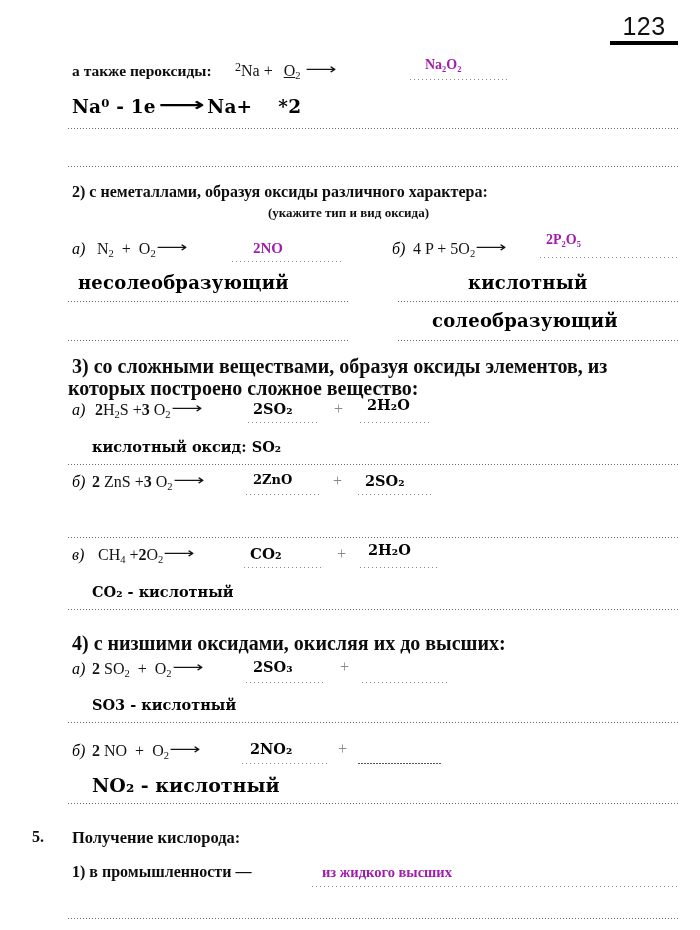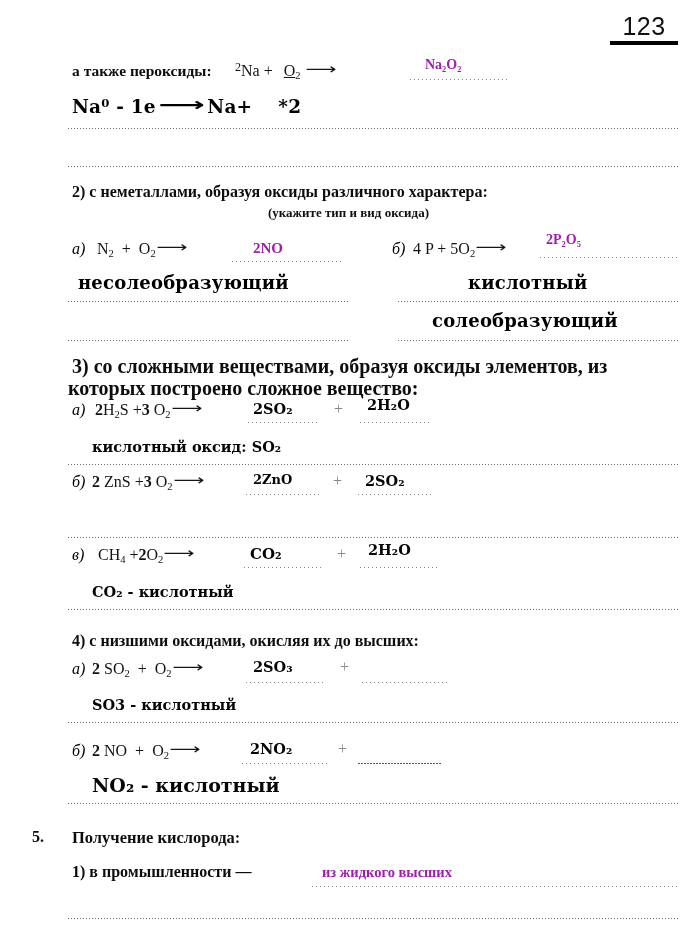--- a/index.html
+++ b/index.html
@@ -220,21 +220,21 @@
   </div>
   <div class="abs answer-bold-sm" style="left:250px; top:545px; font-size:15px;">CO₂</div>
   <div class="rule-under" style="left:244px; top:567px; width:80px;"></div>
   <div class="abs printed-reg" style="left:337px; top:545px; color:#888;">+</div>
   <div class="abs answer-bold-sm" style="left:368px; top:541px; font-size:14.5px;">2H₂O</div>
   <div class="rule-under" style="left:360px; top:567px; width:78px;"></div>
 
   <div class="abs answer-bold-sm" style="left:92px; top:583px; font-size:14.5px;">CO₂ - кислотный</div>
   <div class="rule-dense" style="left:68px; top:609px; width:612px;"></div>
 
-  <div class="abs printed" style="left:72px; top:632px; font-size:16px;">4) с низшими оксидами, окисляя их до высших:</div>
+  <div class="abs printed" style="left:72px; top:632px; font-size:20px;">4) с низшими оксидами, окисляя их до высших:</div>
 
   <div class="abs italic-label" style="left:72px; top:660px;">а)</div>
   <div class="abs printed-reg" style="left:92px; top:660px;">
     <span><b>2</b> SO<sub>2</sub> &nbsp;+&nbsp; O<sub>2</sub></span><span class="arrow">⟶</span>
   </div>
   <div class="abs answer-bold-sm" style="left:253px; top:658px; font-size:14.5px;">2SO₃</div>
   <div class="rule-under" style="left:246px; top:682px; width:80px;"></div>
   <div class="abs printed-reg" style="left:340px; top:658px; color:#8a8a8a;">+</div>
   <div class="abs answer-bold-sm" style="left:370px; top:658px; font-size:14.5px;"></div>
   <div class="rule-under" style="left:362px; top:682px; width:88px;"></div>

